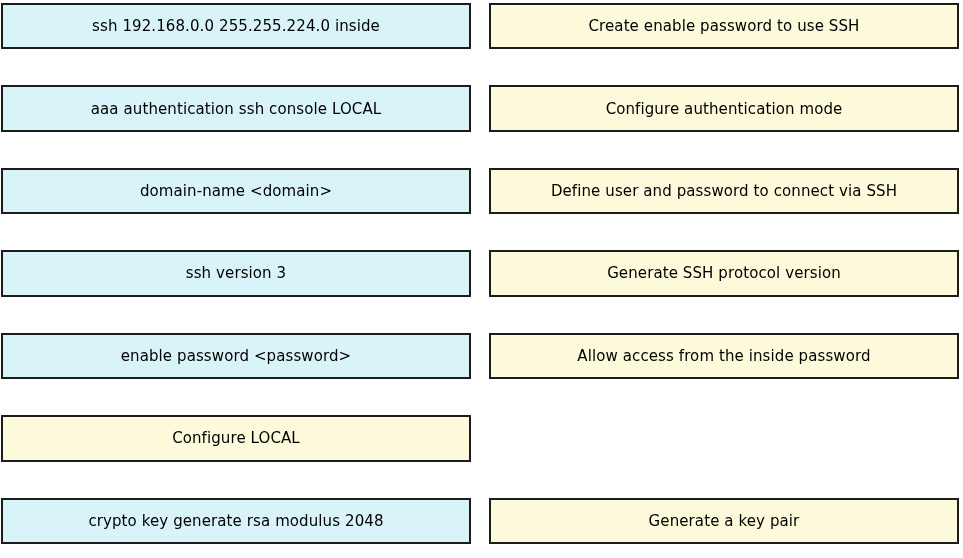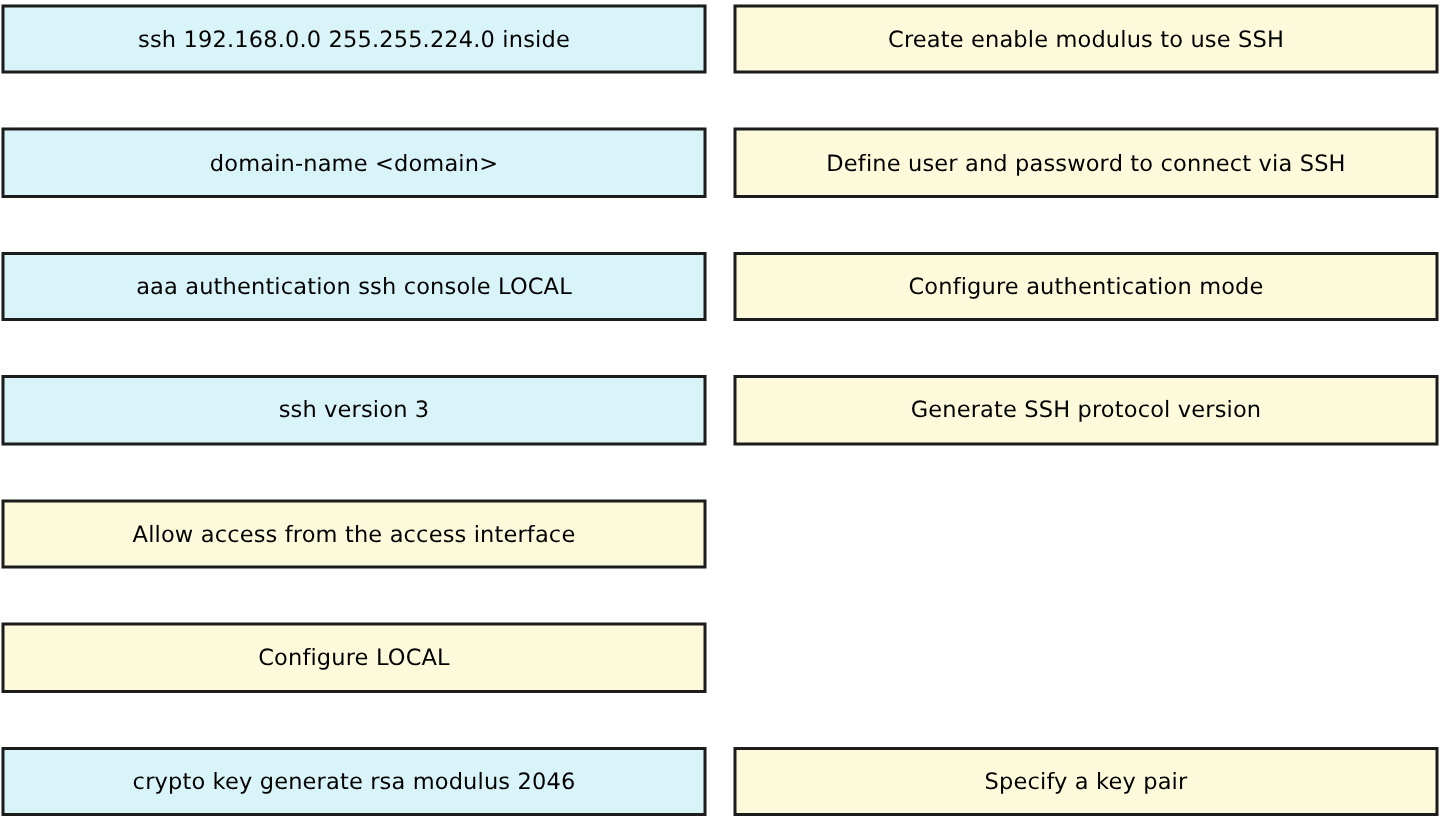--- a/index.html
+++ b/index.html
@@ -40,44 +40,45 @@
   .box.cmd  { background: #d9f4f8; }
   .box.desc { background: #fcfada; }
 </style>
 </head>
 <body>
 
 <div class="board">
 
   <div class="row">
     <div class="box cmd">ssh 192.168.0.0 255.255.224.0 inside</div>
-    <div class="box desc">Create enable modulus to use SSH</div>
+    <div class="box desc">Create enable password to use SSH</div>
+  </div>
+
+  <div class="row">
+    <div class="box cmd">aaa authentication ssh console LOCAL</div>
+    <div class="box desc">Configure authentication mode</div>
   </div>
 
   <div class="row">
     <div class="box cmd">domain-name &lt;domain&gt;</div>
     <div class="box desc">Define user and password to connect via SSH</div>
   </div>
 
   <div class="row">
-    <div class="box cmd">aaa authentication ssh console LOCAL</div>
-    <div class="box desc">Configure authentication mode</div>
-  </div>
-
-  <div class="row">
     <div class="box cmd">ssh version 3</div>
     <div class="box desc">Generate SSH protocol version</div>
   </div>
 
   <div class="row">
-    <div class="box desc">Allow access from the access interface</div>
+    <div class="box cmd">enable password &lt;password&gt;</div>
+    <div class="box desc">Allow access from the inside password</div>
   </div>
 
   <div class="row">
     <div class="box desc">Configure LOCAL</div>
   </div>
 
   <div class="row">
-    <div class="box cmd">crypto key generate rsa modulus 2046</div>
-    <div class="box desc">Specify a key pair</div>
+    <div class="box cmd">crypto key generate rsa modulus 2048</div>
+    <div class="box desc">Generate a key pair</div>
   </div>
 
 </div>
 
 </body></html>

